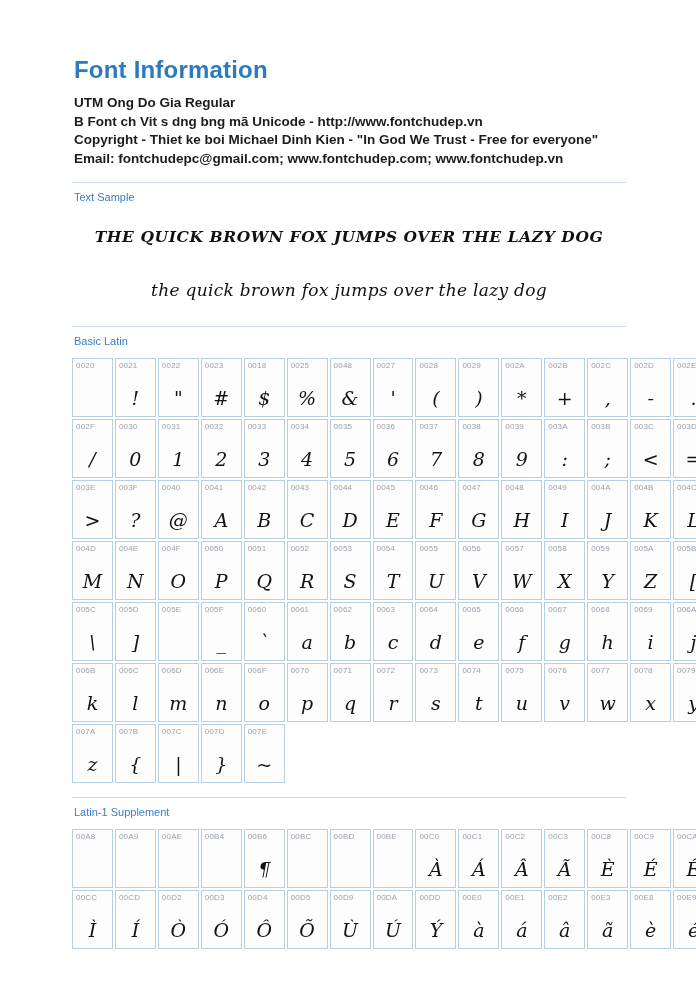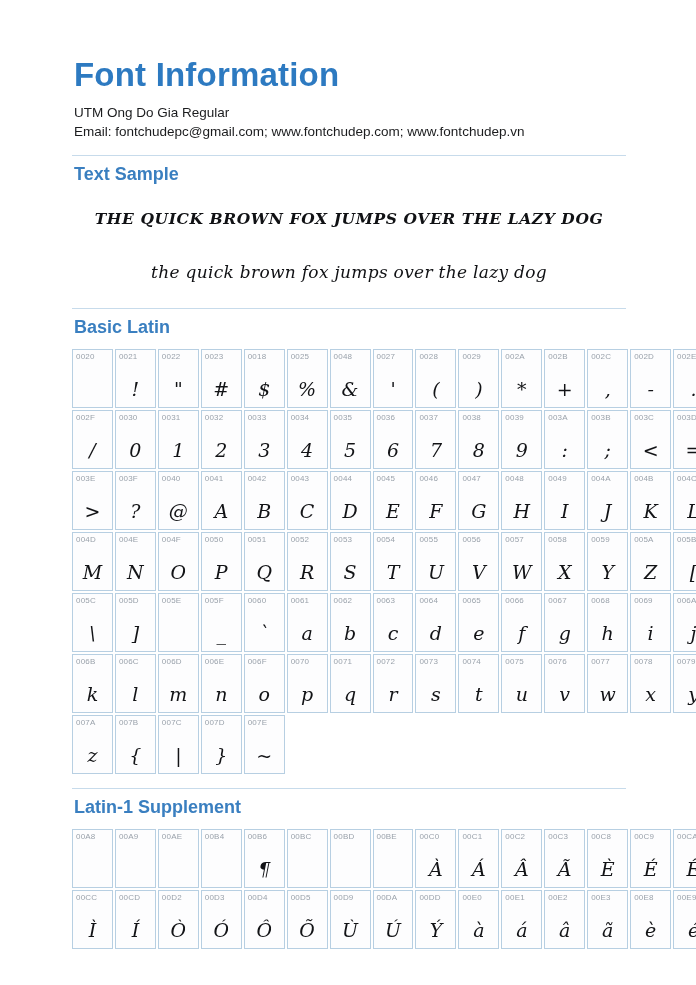--- a/index.html
+++ b/index.html
@@ -9,36 +9,36 @@
     background:#ffffff;
     font-family:"Liberation Sans",sans-serif;
     color:#17181a;
     overflow:hidden;
   }
   .content{
     position:absolute;left:72px;top:0;width:554px;
   }
   .page-title{
     margin:56px 0 10px 2px;
-    font-size:33px;font-weight:bold;
+    font-size:24px;font-weight:bold;
     color:var(--heading,#2d7ac1);
     letter-spacing:.2px;
   }
   .info-line{
     margin:0 0 0 2px;
-    font-size:13.5px;font-weight:normal;
+    font-size:13.5px;font-weight:bold;
     line-height:18.6px;color:#1b1c1e;
   }
   .section-rule{
     border:none;border-top:1px solid var(--divider,#c7dbeb);
     margin:14px 0 0 0;height:0;
   }
   .section-title{
     margin:8px 0 0 2px;
-    font-size:18px;font-weight:bold;
+    font-size:11px;font-weight:normal;
     color:var(--section_heading,#3a7fc0);
   }
   .sample-upper{
     margin-top:24px;text-align:center;
     font-family:"DejaVu Serif",serif;
     font-style:italic;font-weight:bold;
     font-size:15.5px;letter-spacing:.6px;
     color:#101114;
   }
   .sample-lower{
@@ -81,20 +81,22 @@
 </head>
 <body>
 
 <div class="page">
   <div class="content">
 
     <h1 class="page-title">Font Information</h1>
 
     <div>
       <p class="info-line">UTM Ong Do Gia Regular</p>
+      <p class="info-line">B Font ch Vit s dng bng mã Unicode - http://www.fontchudep.vn</p>
+      <p class="info-line">Copyright - Thiet ke boi Michael Dinh Kien - "In God We Trust - Free for everyone"</p>
       <p class="info-line">Email: fontchudepc@gmail.com; www.fontchudep.com; www.fontchudep.vn</p>
     </div>
 
     <hr class="section-rule">
     <h2 class="section-title">Text Sample</h2>
     <div class="sample-upper">THE QUICK BROWN FOX JUMPS OVER THE LAZY DOG</div>
     <div class="sample-lower">the quick brown fox jumps over the lazy dog</div>
 
     <hr class="section-rule">
     <div class="grid-block">

